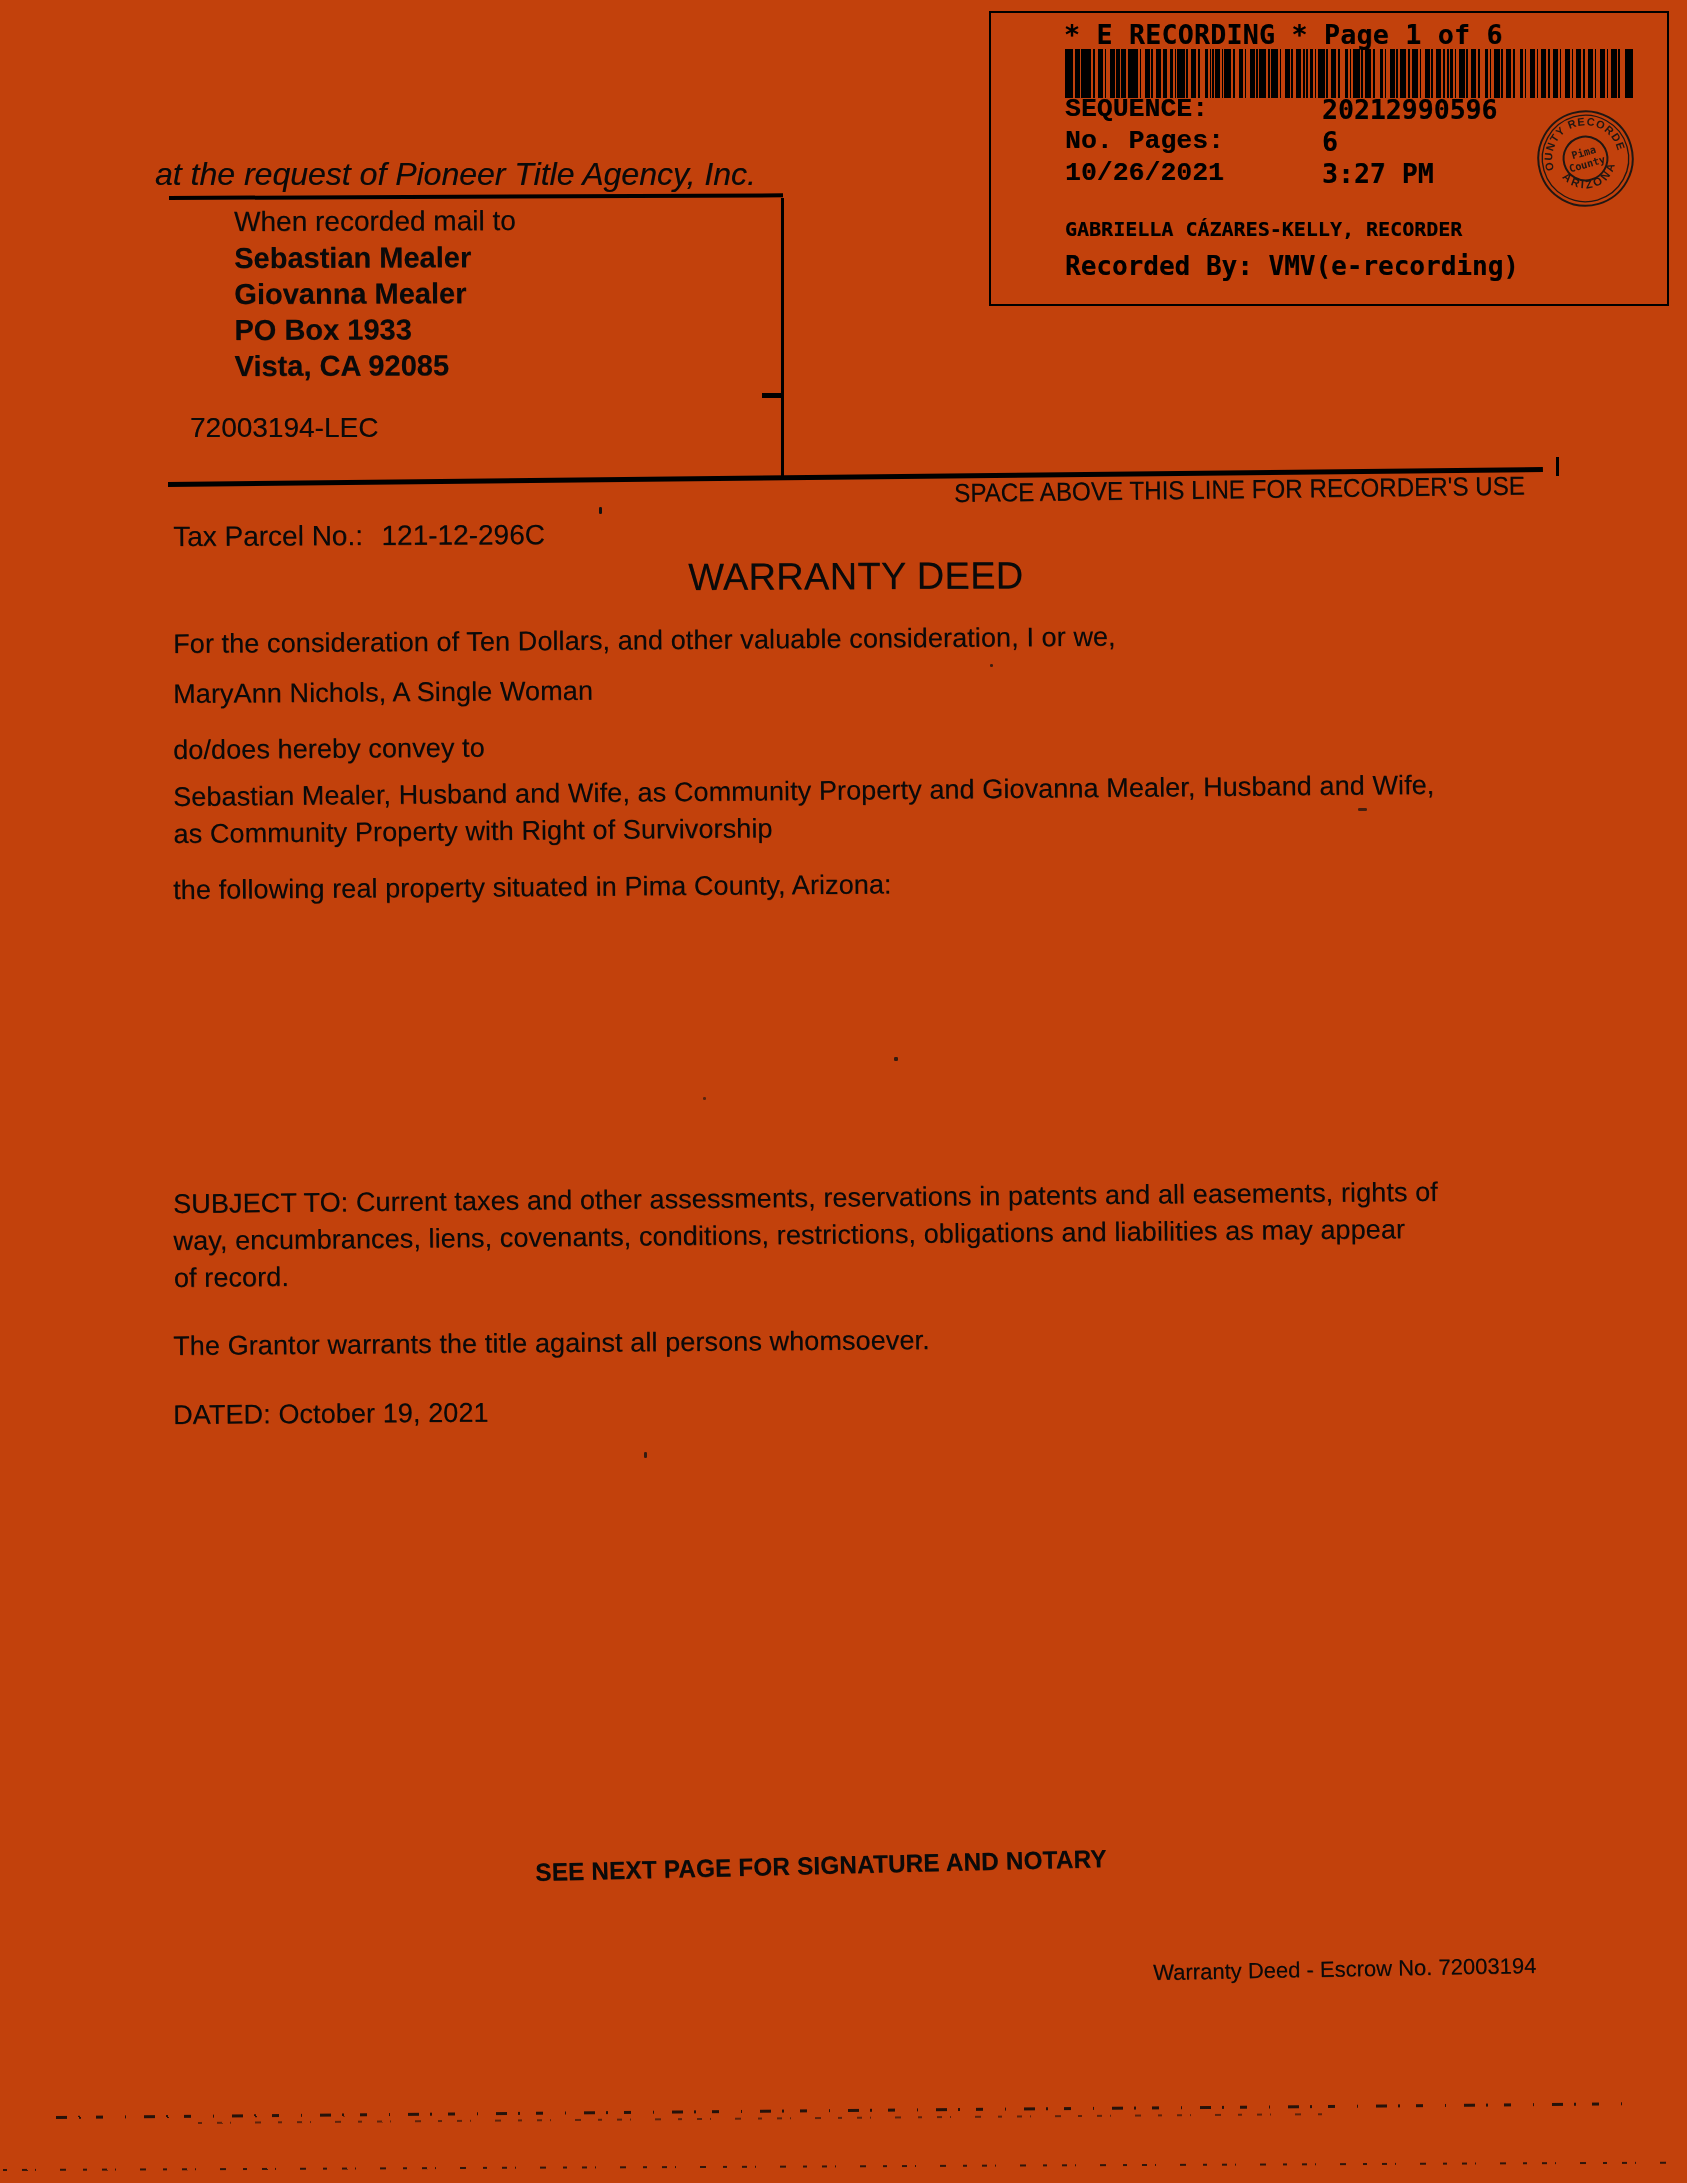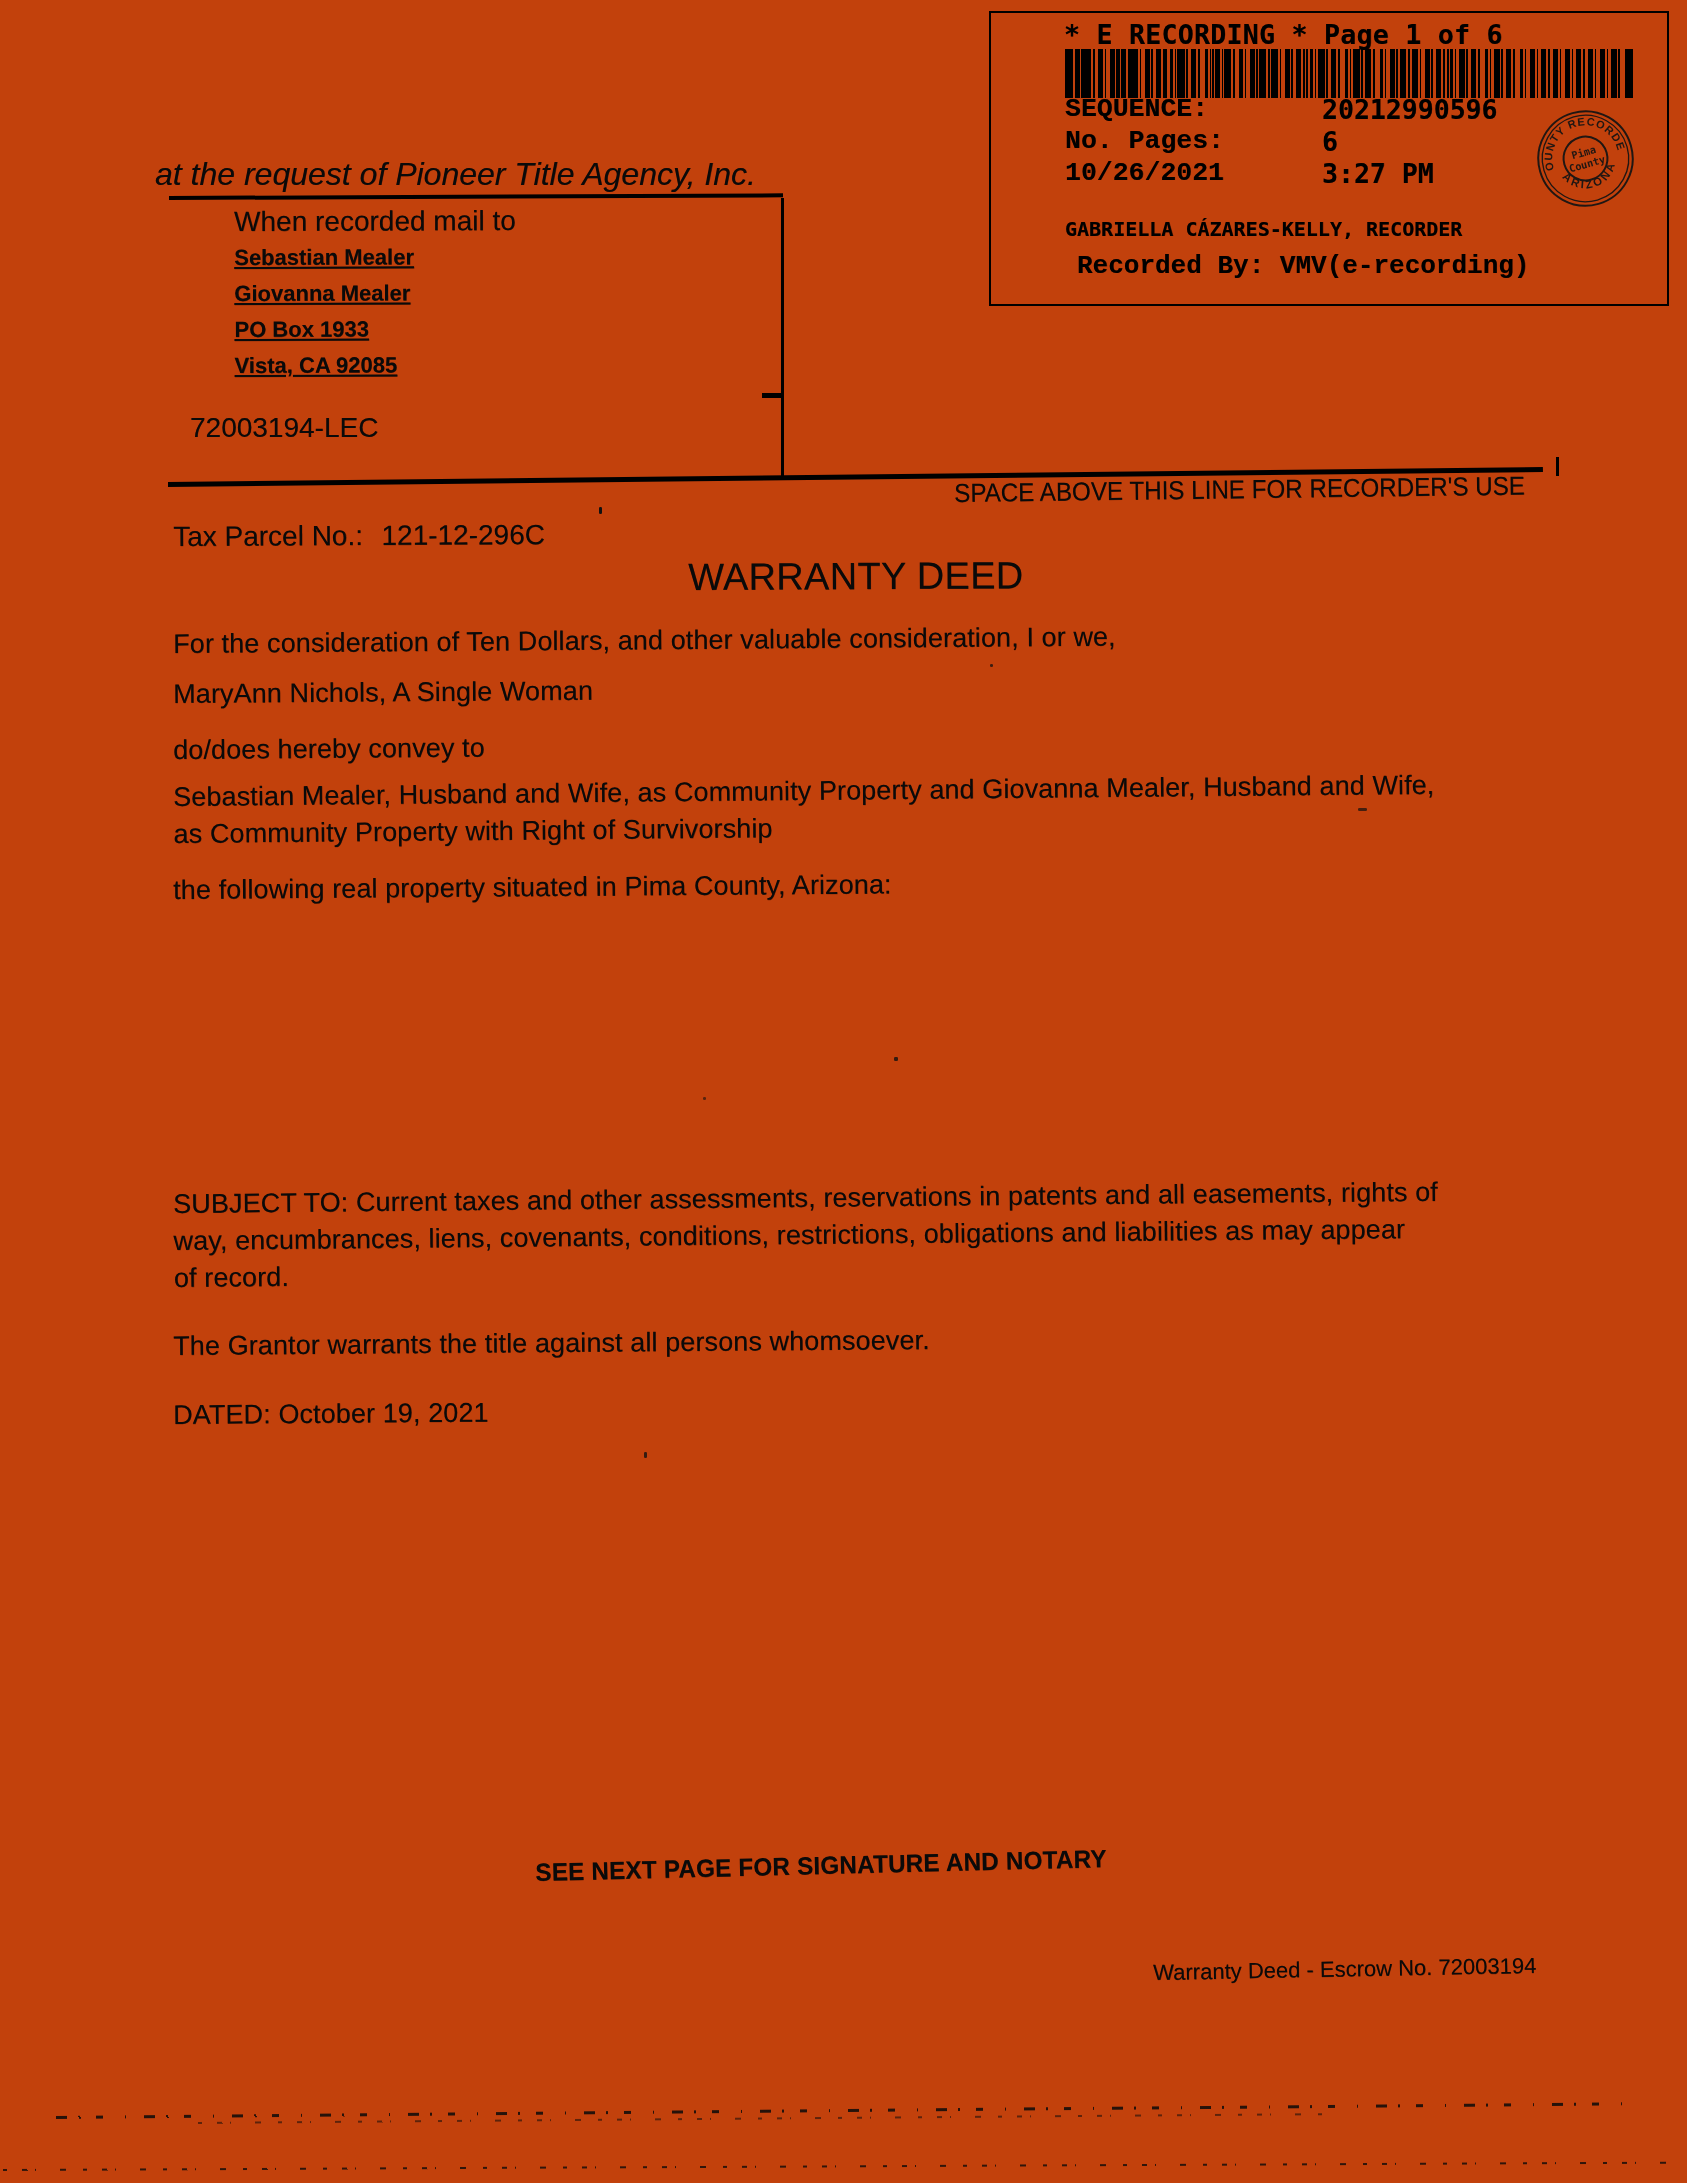--- a/index.html
+++ b/index.html
@@ -47,29 +47,29 @@
   }
   .barcode::before,.barcode::after{
     content:"";position:absolute;top:0;bottom:0;width:7.3px;background:#000;
   }
   .barcode::before{left:0;}
   .barcode::after{right:-4px;}
   .rec-fields{left:74px;top:81px;}
   .rec-row{display:flex;height:32px;align-items:flex-start;}
   .rec-label{width:257px;font-family:Liberation Mono, monospace;}
   .rec-name{left:74px;top:204px;font-size:20px;}
-  .rec-by{left:86px;top:238px;font-size:26px;font-family:Liberation Mono, monospace;}
+  .rec-by{left:74px;top:238px;font-size:26px;}
   .seal{left:1536px;top:109px;}
   
   .request-line{left:155px;top:156px;font-size:32px;font-style:italic;}
   .request-underline{left:169px;top:196px;width:614px;height:4px;background:#000;transform:rotate(-0.25deg);transform-origin:left center;}
   .box-vline{left:781px;top:198px;width:2.6px;height:278px;background:#000;}
   .vline-tick{left:762px;top:393px;width:18.5px;height:4.6px;background:#000;}
   .mailto{left:190px;top:204px;font-size:28px;line-height:36px;transform:rotate(-0.2deg);transform-origin:left top;margin-left:44px;}
-  .mailto .nm{font-weight:700;font-size:22px;text-decoration:underline;}
+  .mailto .nm{font-weight:700;font-size:29px;}
   .file-no{left:190px;top:412px;font-size:28px;}
   
   .long-rule{left:168px;top:482px;width:1375px;height:4.6px;background:#000;transform:rotate(-0.62deg);transform-origin:left center;}
   .rule-tick{left:1556px;top:457px;width:3.3px;height:18.5px;background:#000;}
   .space-above{left:954px;top:478px;font-size:26px;transform:scaleX(0.93) rotate(-0.7deg);transform-origin:left top;letter-spacing:0px;}
   
   .tax-parcel{left:173px;top:521px;font-size:28px;transform:rotate(-0.3deg);transform-origin:left top;}
   .tax-parcel .val{margin-left:18.5px;}
   .deed-title{left:688px;top:556px;font-size:38px;letter-spacing:0.3px;transform:rotate(-0.3deg);transform-origin:left top;}
   .p-consideration{left:173px;top:626px;}

